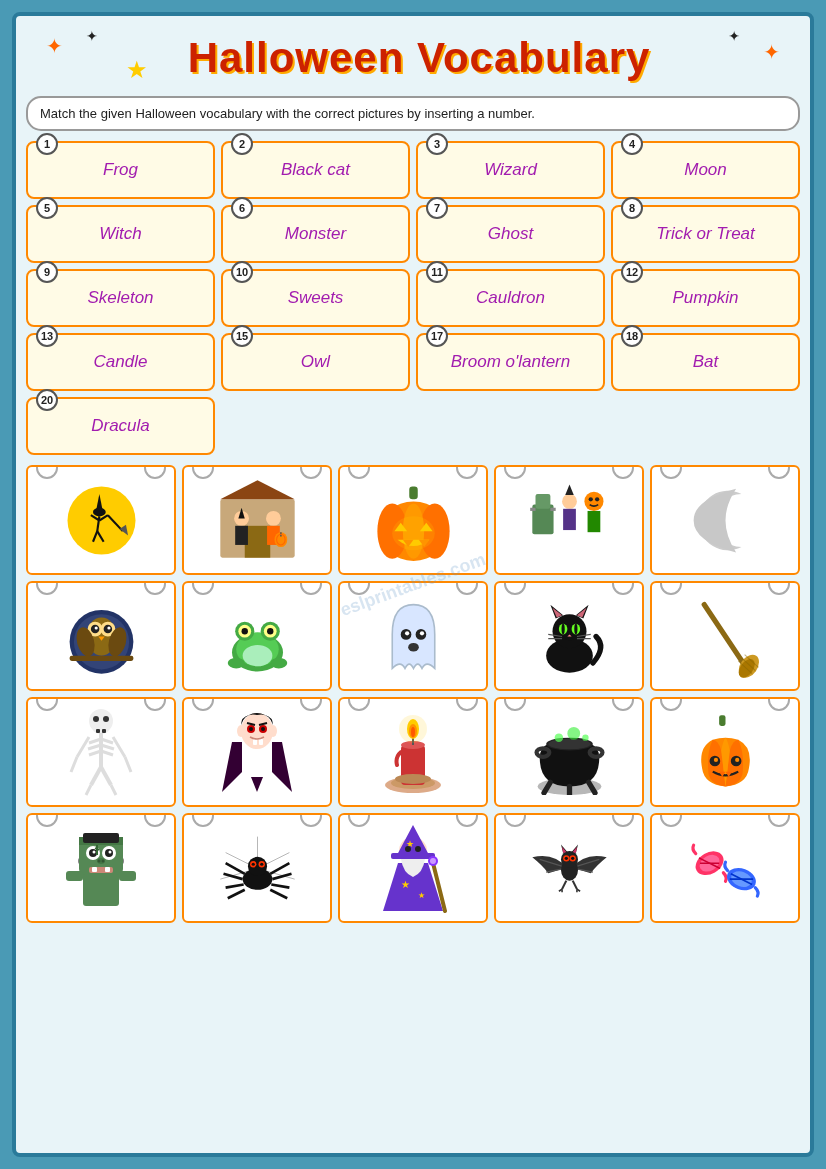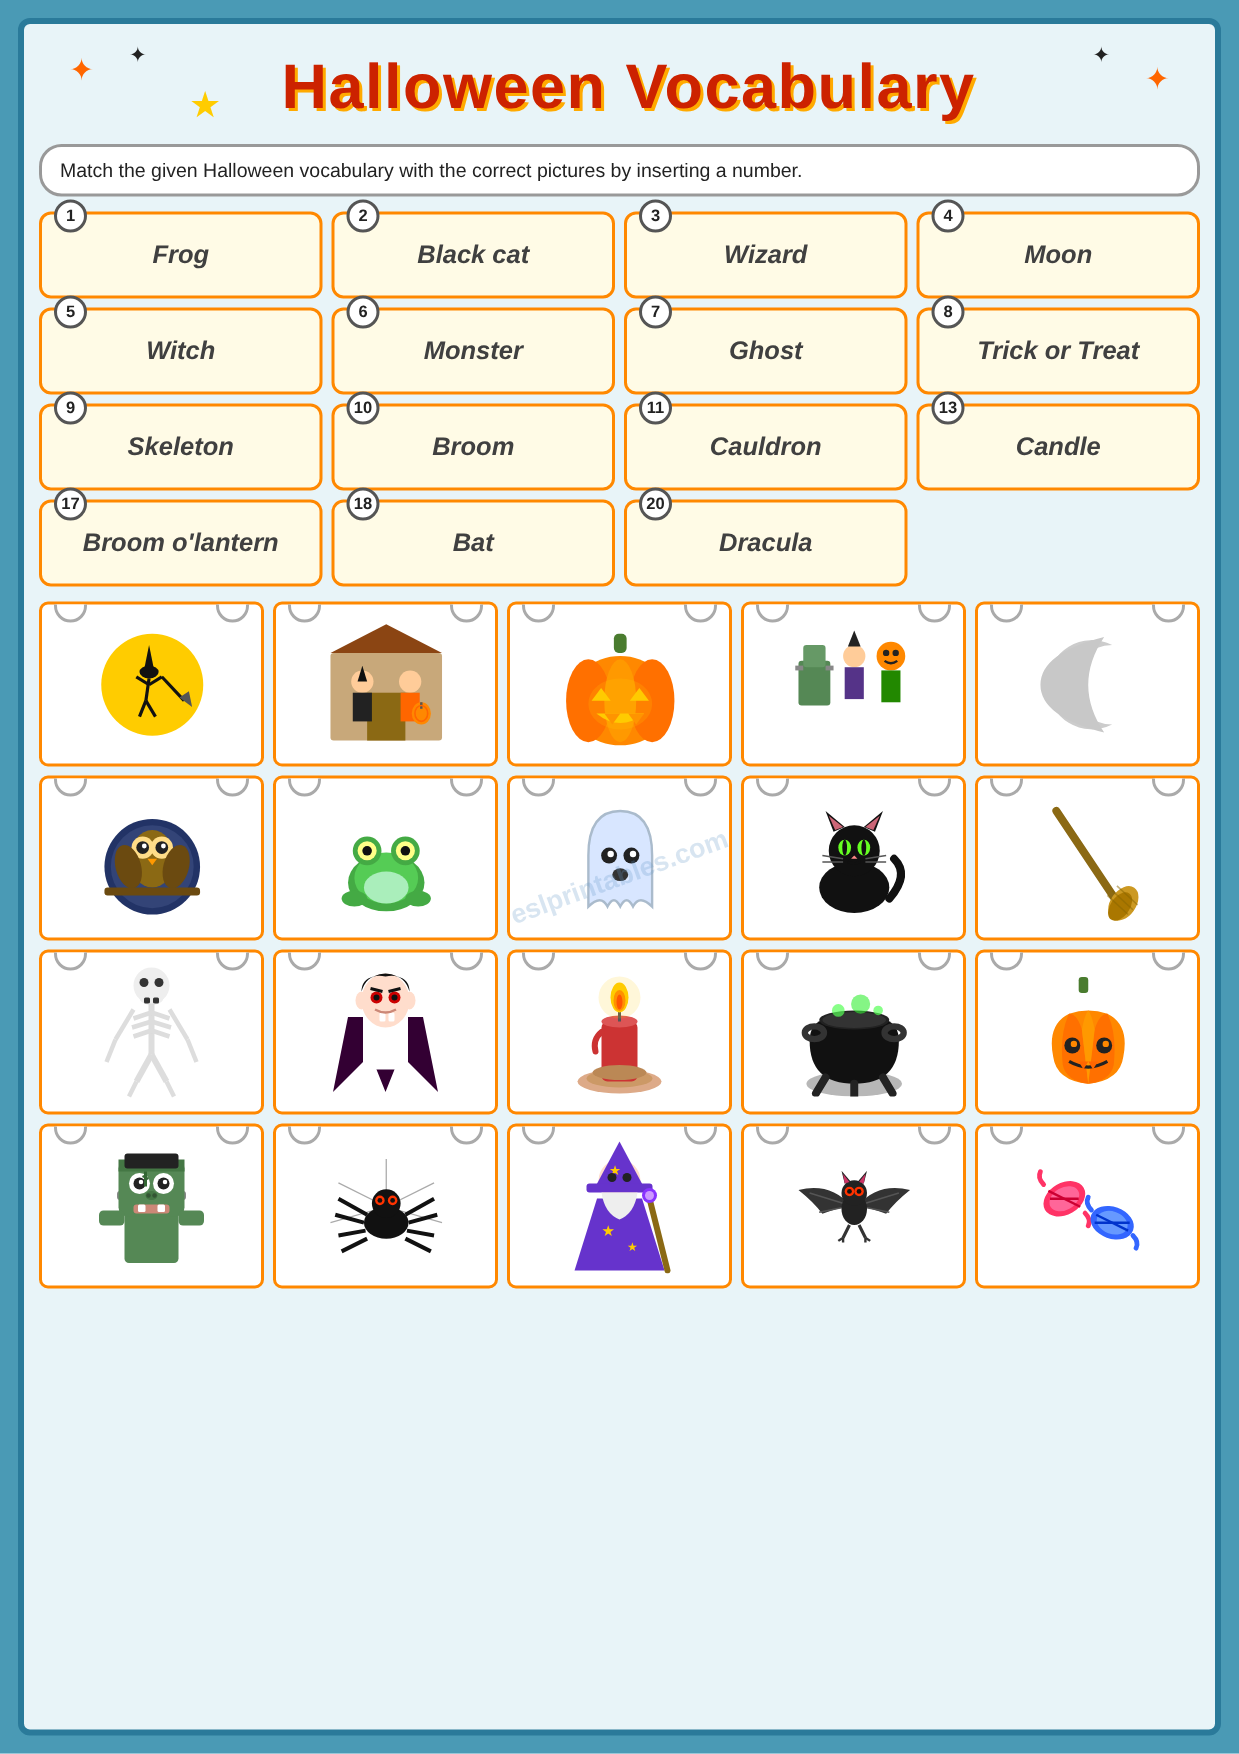--- a/index.html
+++ b/index.html
@@ -78,22 +78,22 @@
       display: flex;
       align-items: center;
       justify-content: center;
       font-size: 11px;
       font-weight: bold;
       color: #222;
     }
     .vocab-word {
       font-size: 17px;
       font-style: italic;
-      color: #404040;
-      font-weight: bold;
+      color: #a21caf;
+      font-weight: normal;
       margin-top: 2px;
     }
     .images-section {
       display: grid;
       grid-template-columns: repeat(4, 1fr);
       gap: 6px;
     }
     .image-cell {
       border: 2px solid #ff8800;
       border-radius: 6px;
@@ -202,30 +202,38 @@
       <span class="vocab-number">8</span>
       <span class="vocab-word">Trick or Treat</span>
     </div>
 
     <div class="vocab-item">
       <span class="vocab-number">9</span>
       <span class="vocab-word">Skeleton</span>
     </div>
     <div class="vocab-item">
       <span class="vocab-number">10</span>
-      <span class="vocab-word">Broom</span>
+      <span class="vocab-word">Sweets</span>
     </div>
     <div class="vocab-item">
       <span class="vocab-number">11</span>
       <span class="vocab-word">Cauldron</span>
     </div>
+    <div class="vocab-item">
+      <span class="vocab-number">12</span>
+      <span class="vocab-word">Pumpkin</span>
+    </div>
 
     <div class="vocab-item">
       <span class="vocab-number">13</span>
       <span class="vocab-word">Candle</span>
+    </div>
+    <div class="vocab-item">
+      <span class="vocab-number">15</span>
+      <span class="vocab-word">Owl</span>
     </div>
 
     <div class="vocab-item">
       <span class="vocab-number">17</span>
       <span class="vocab-word">Broom o'lantern</span>
     </div>
     <div class="vocab-item">
       <span class="vocab-number">18</span>
       <span class="vocab-word">Bat</span>
     </div>

